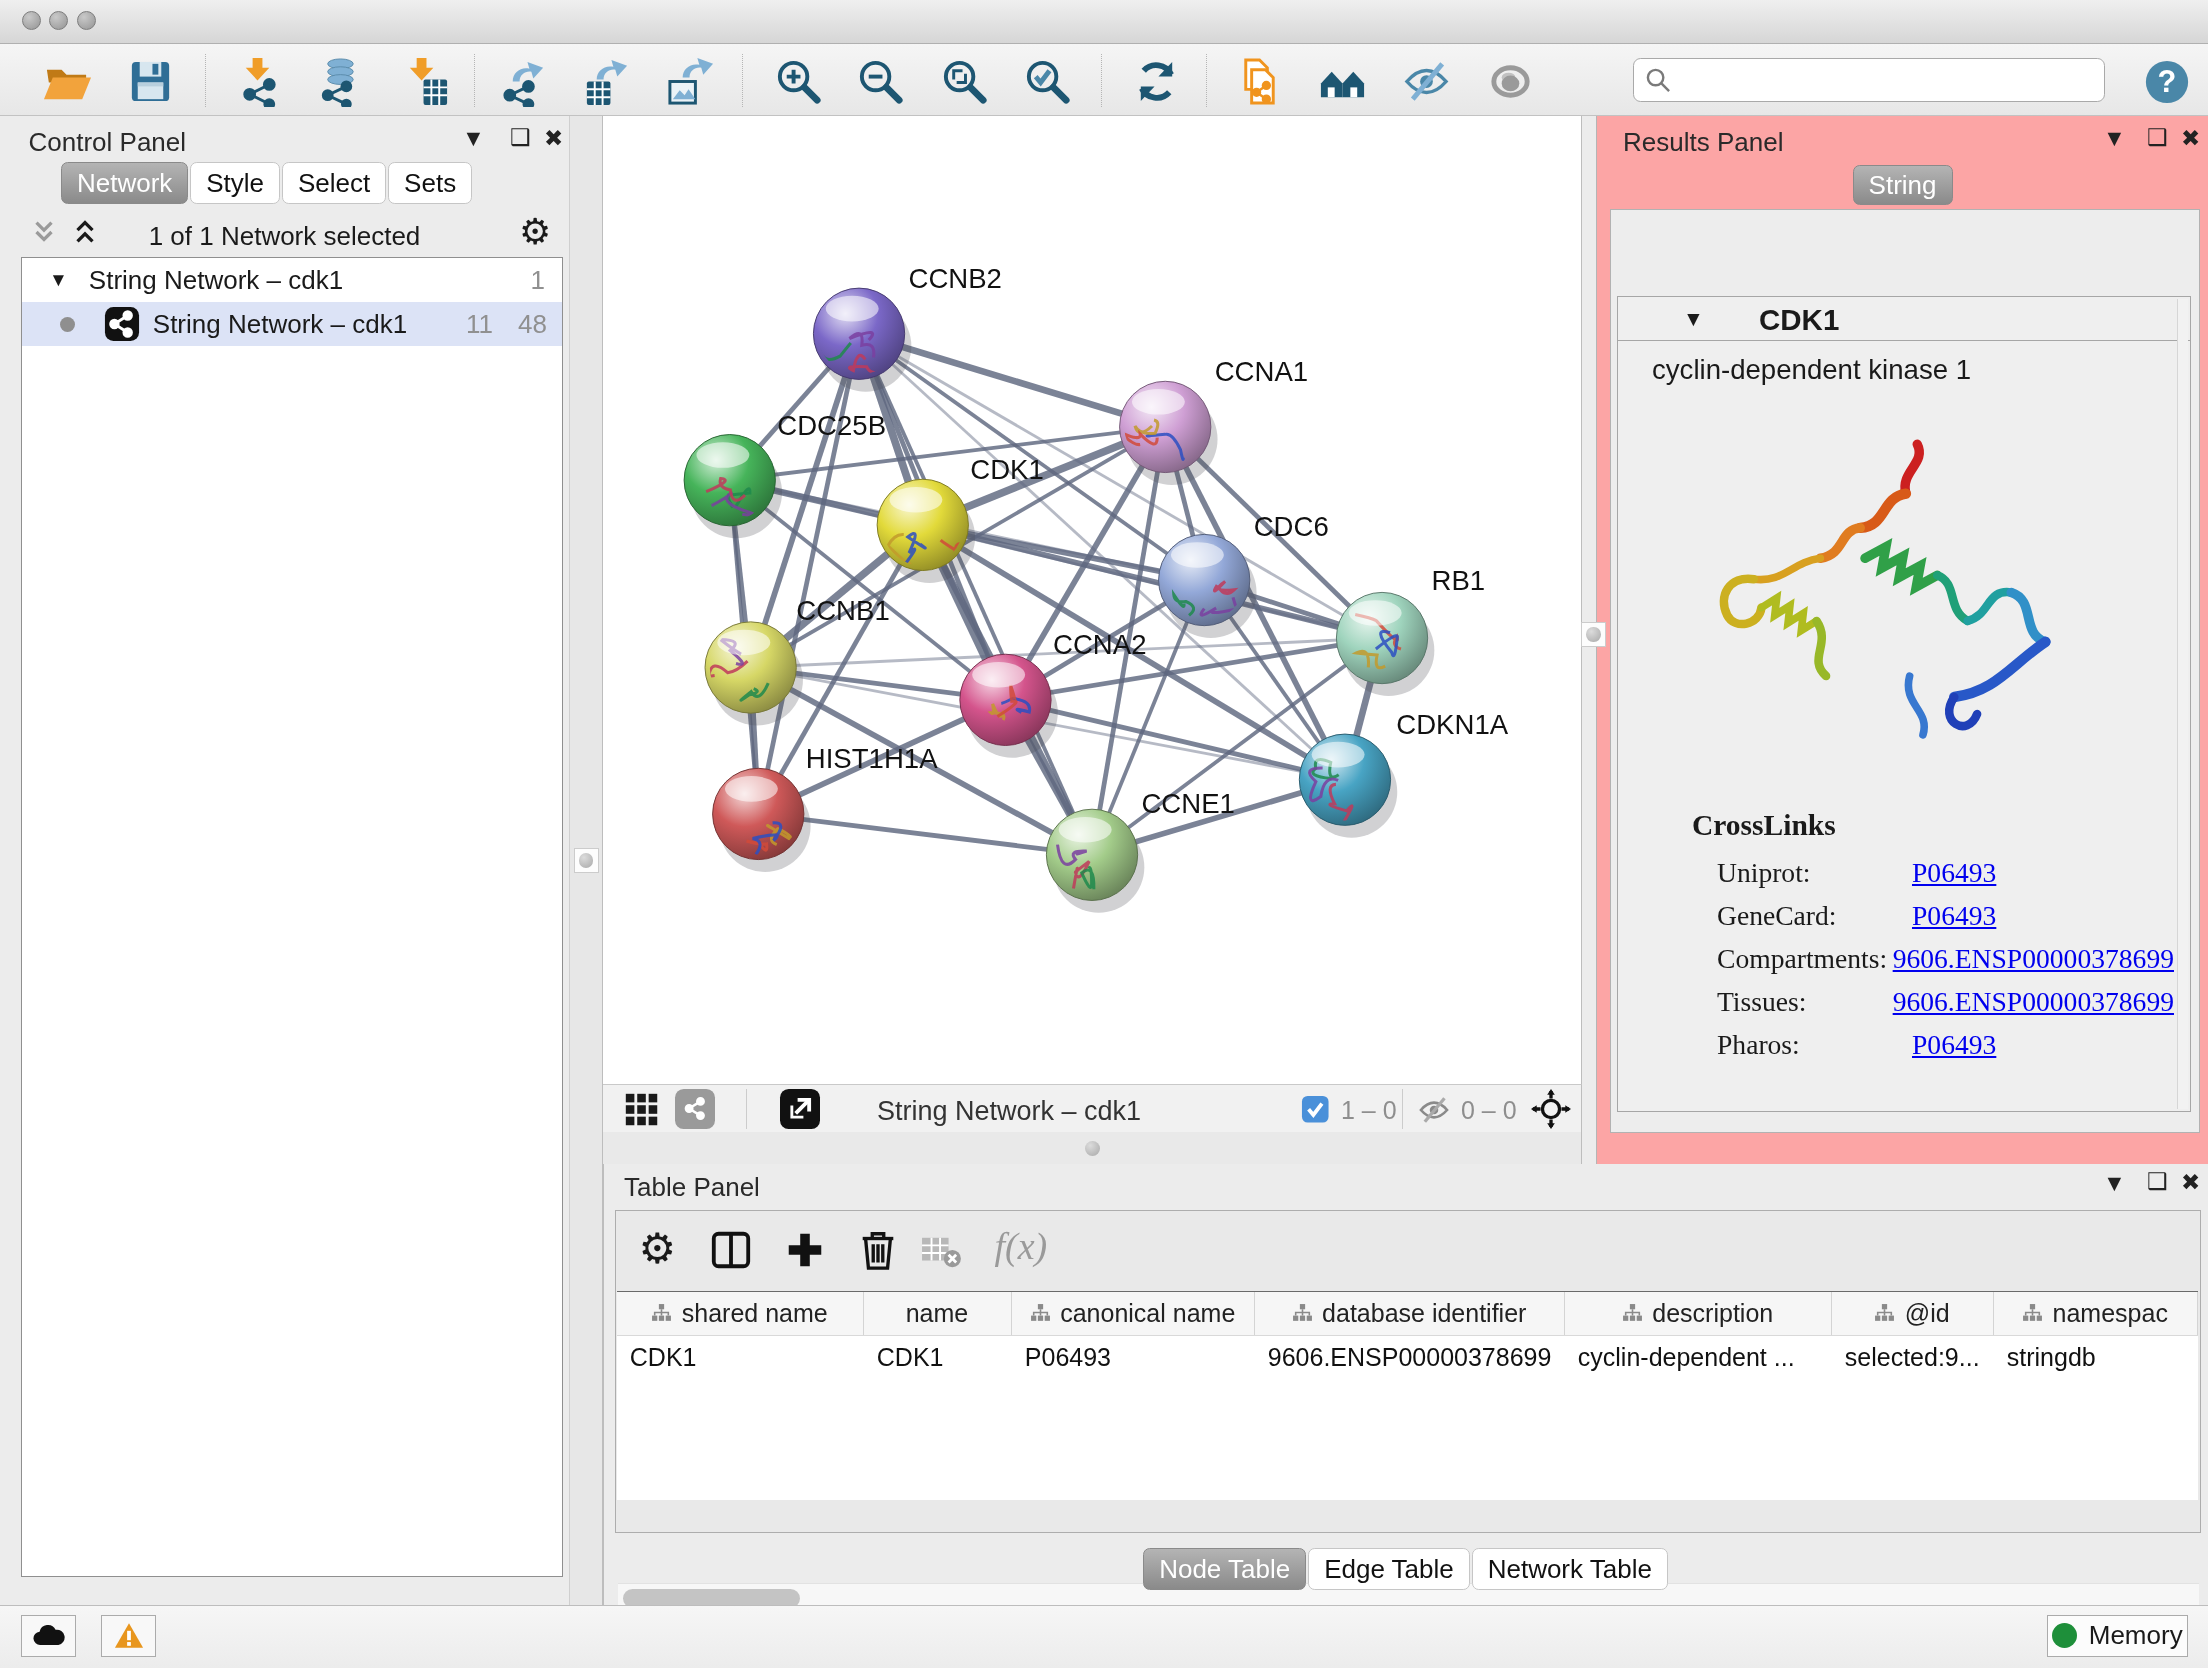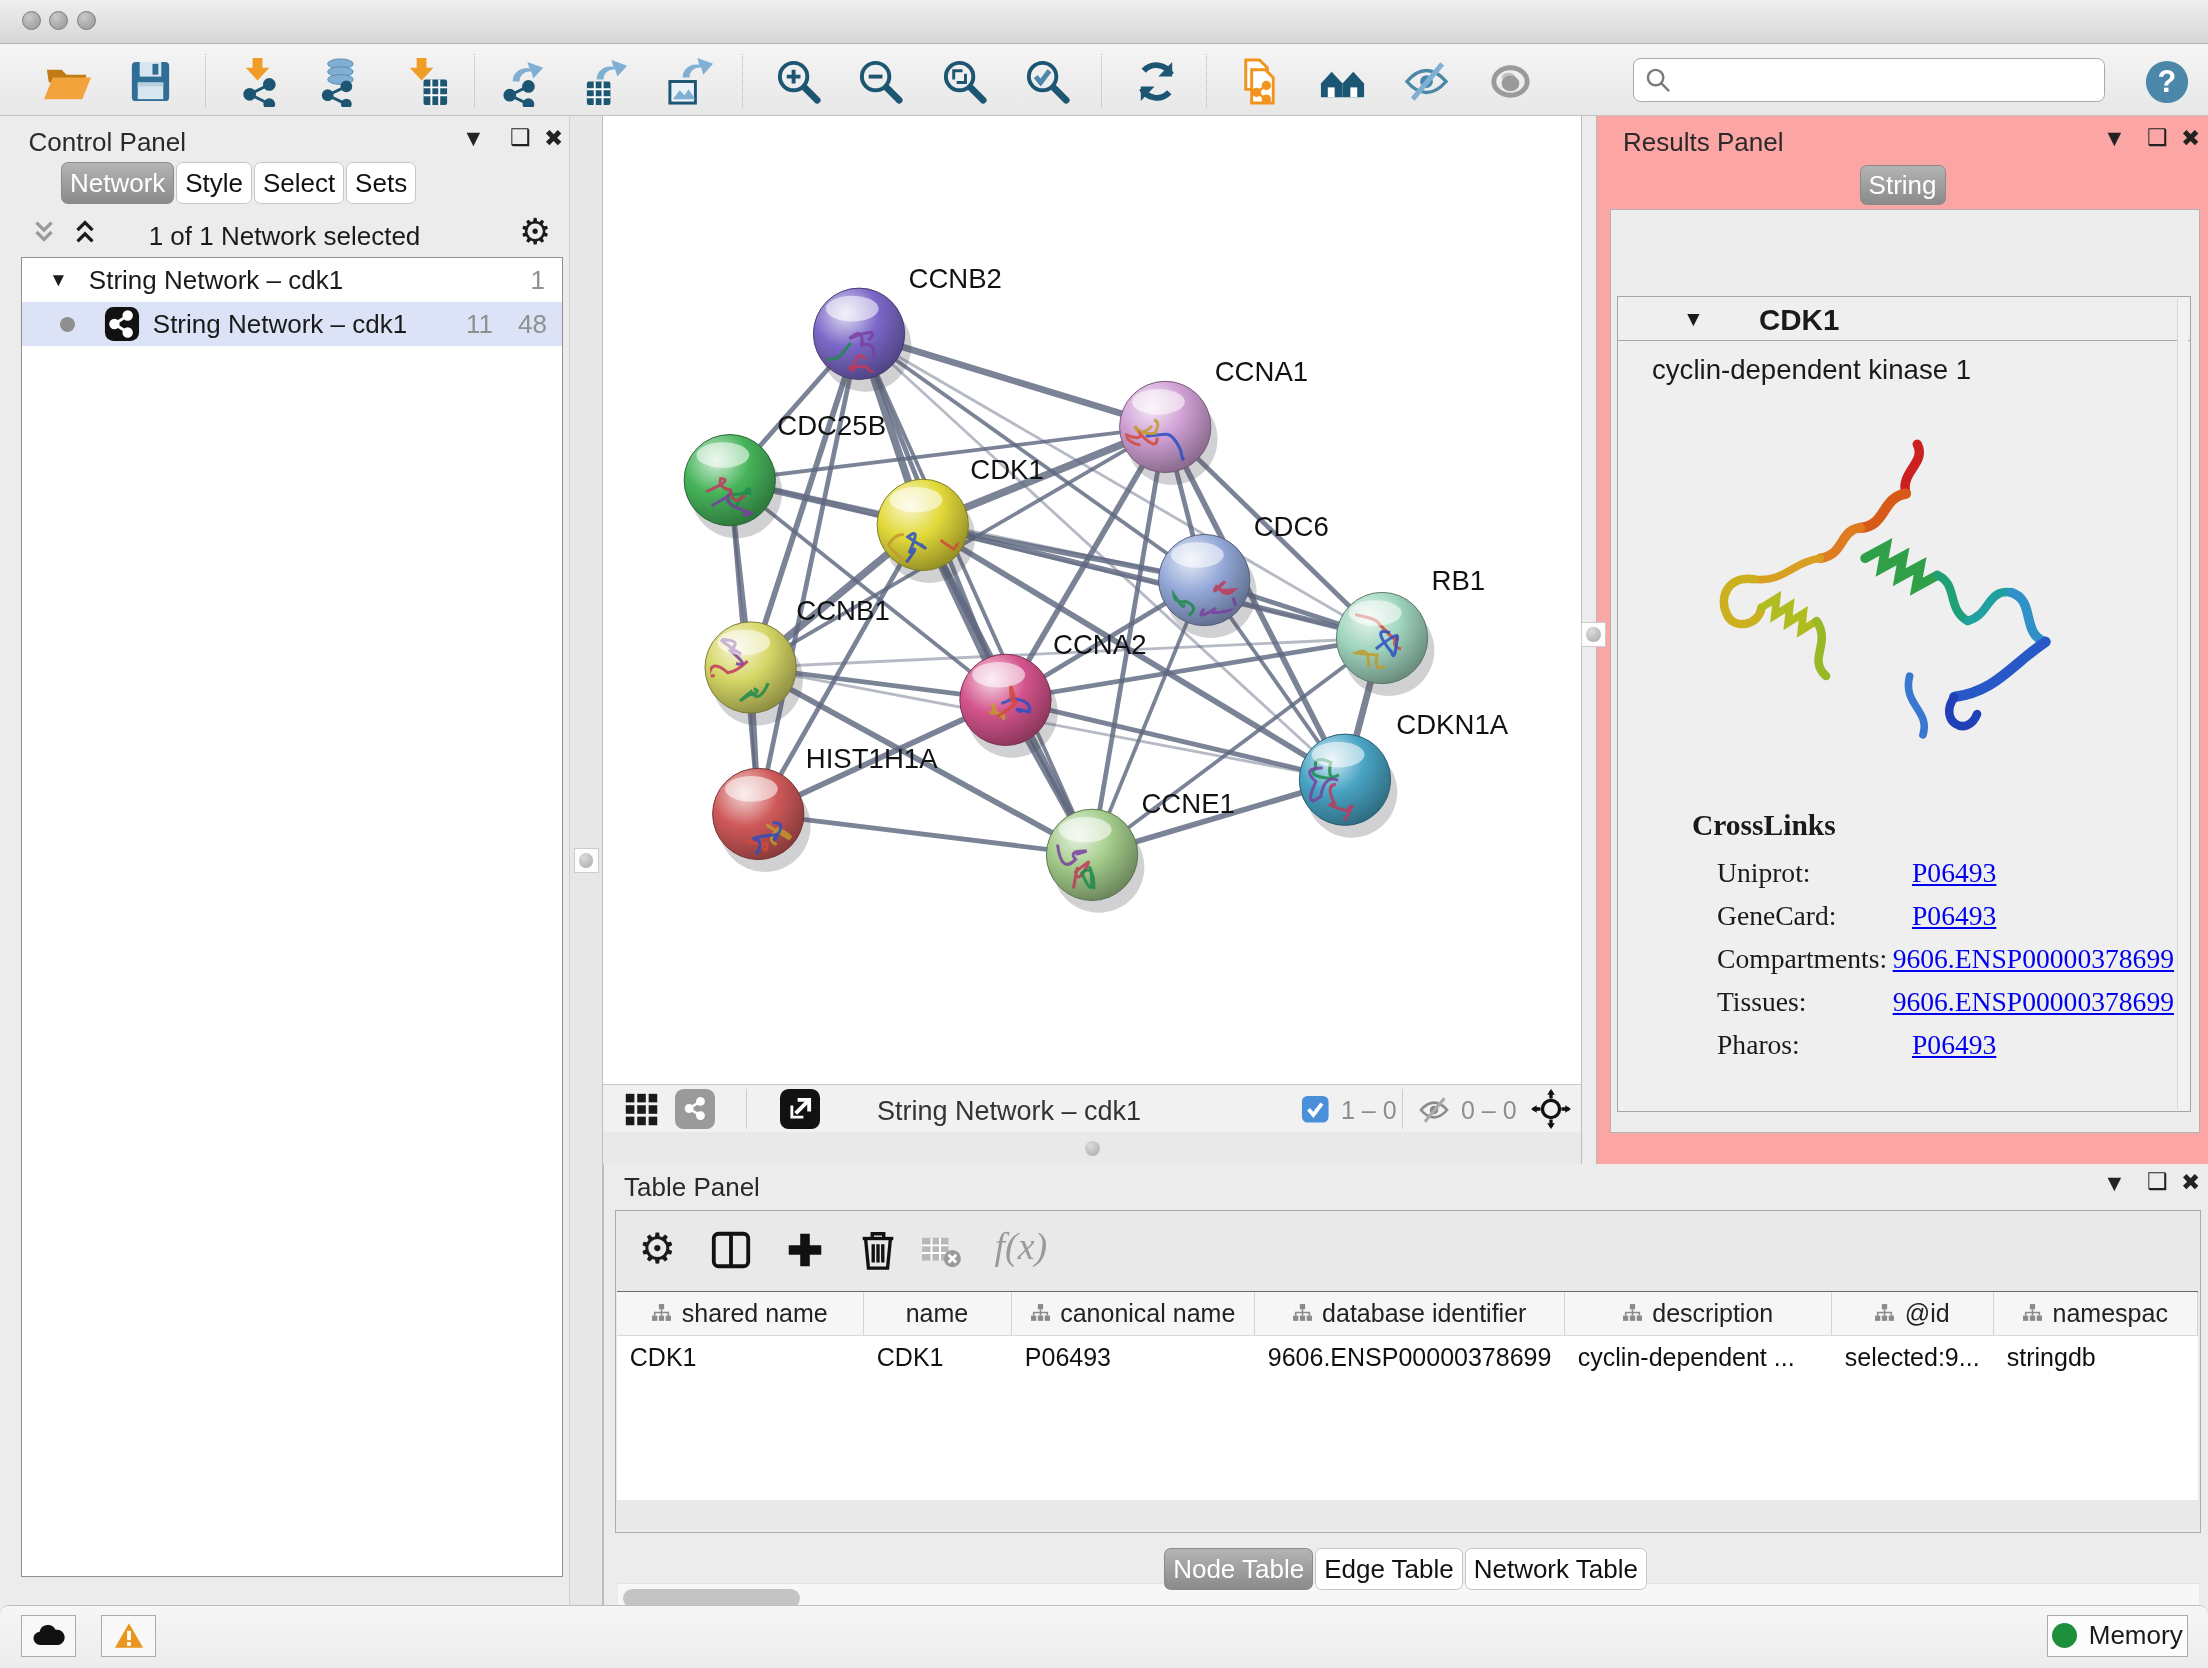--- a/index.html
+++ b/index.html
@@ -24,21 +24,21 @@
   .searchbox{position:absolute;left:1633px;top:14.3px;width:472px;height:44px;background:#fff;
     border:1.9px solid #a9a9a9;border-radius:7.6px;display:flex;align-items:center;padding-left:11.4px;}
   .searchbox input{border:none;outline:none;font-size:25px;width:399px;background:transparent;
     font-family:"Liberation Sans",sans-serif;}
 
   
   .panel-title{font-size:26px;color:#2a2a2a;}
   .winbtn{font-size:23px;color:#222;line-height:1;}
   .tab{height:42px;display:inline-flex;align-items:center;justify-content:center;
        font-size:26px;border:1px solid #c6c6c6;background:#fff;border-radius:6.7px;
-       padding:0 8px;margin-right:1.9px;color:#111;}
+       padding:0 15px;margin-right:1.9px;color:#111;}
   .tab.active{background:linear-gradient(#b4b4b4,#8a8a8a);color:#fff;border-color:#8a8a8a;}
 
   
   .cpanel{left:0;top:116px;width:569px;height:1489px;background:#ececec;}
   .cp-list{position:absolute;left:21px;top:141px;width:542px;height:1320px;background:#fff;
      border:1.9px solid #8f8f8f;}
   .cp-row{position:relative;height:44px;display:flex;align-items:center;font-size:26px;}
   .cp-row.selected{background:#dce3f6;}
   .graynum{color:#909090;}
 
@@ -82,21 +82,21 @@
       border-right:1px solid #d4d4d4;gap:9.5px;overflow:hidden;white-space:nowrap;}
   .trow{display:flex;height:42px;}
   .td{display:flex;align-items:center;font-size:25px;color:#111;padding-left:13.3px;
       overflow:hidden;white-space:nowrap;}
   .hscroll{position:absolute;left:1px;top:291px;width:1581px;height:28.5px;background:#f7f7f7;border-top:1px solid #e2e2e2;}
   .hthumb{position:absolute;left:5.7px;top:4.8px;width:177px;height:19px;border-radius:9.5px;background:#c4c4c4;}
   .btabs{position:absolute;left:0;top:384px;width:1605px;text-align:center;}
 
   
   .statusbar{left:0;top:1605px;width:2208px;height:63px;
-     background:linear-gradient(#f6f6f6,#ececec);border-top:1px solid #bdbdbd;border-radius:9px;}
+     background:linear-gradient(#f6f6f6,#ececec);border-top:1px solid #bdbdbd;}
   .sbtn{position:absolute;top:8.6px;height:42px;background:#f8f8f8;border:1.9px solid #ababab;
      display:flex;align-items:center;justify-content:center;}
   svg text{font-family:"Liberation Sans",sans-serif;}
 </style>
 </head>
 <body>
 
 <div class="app">
 
   <div class="abs titlebar">

